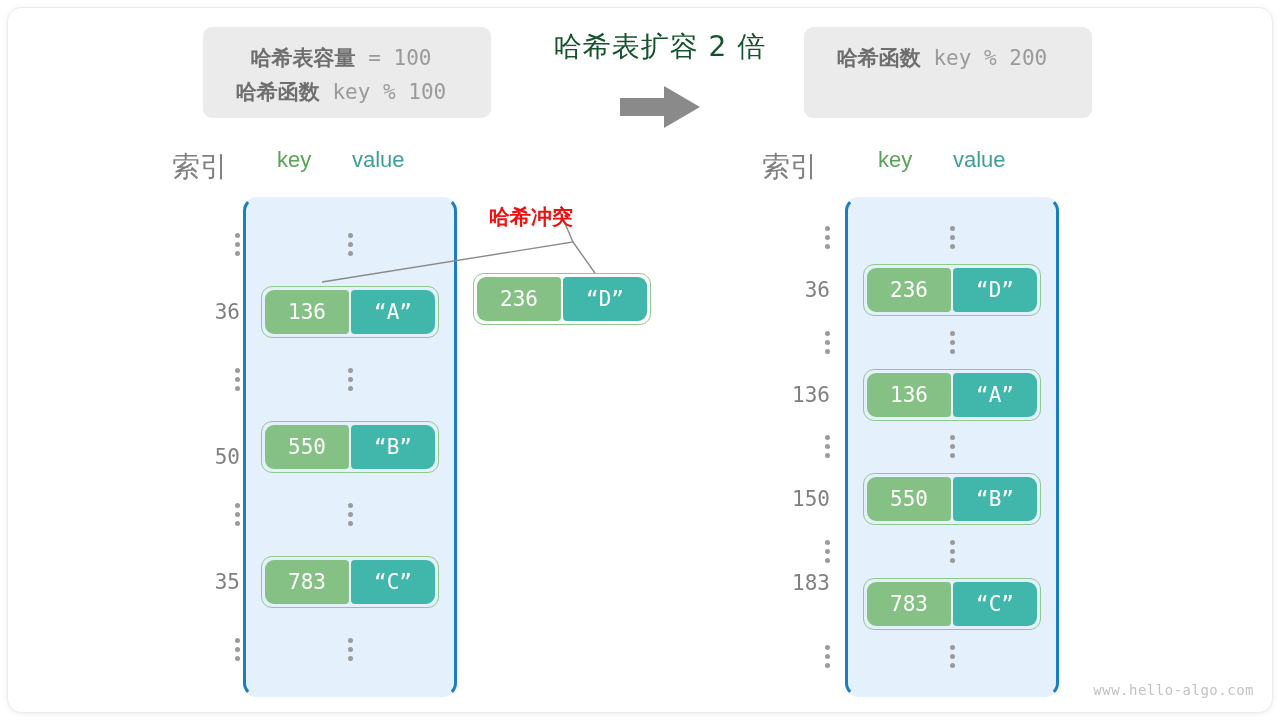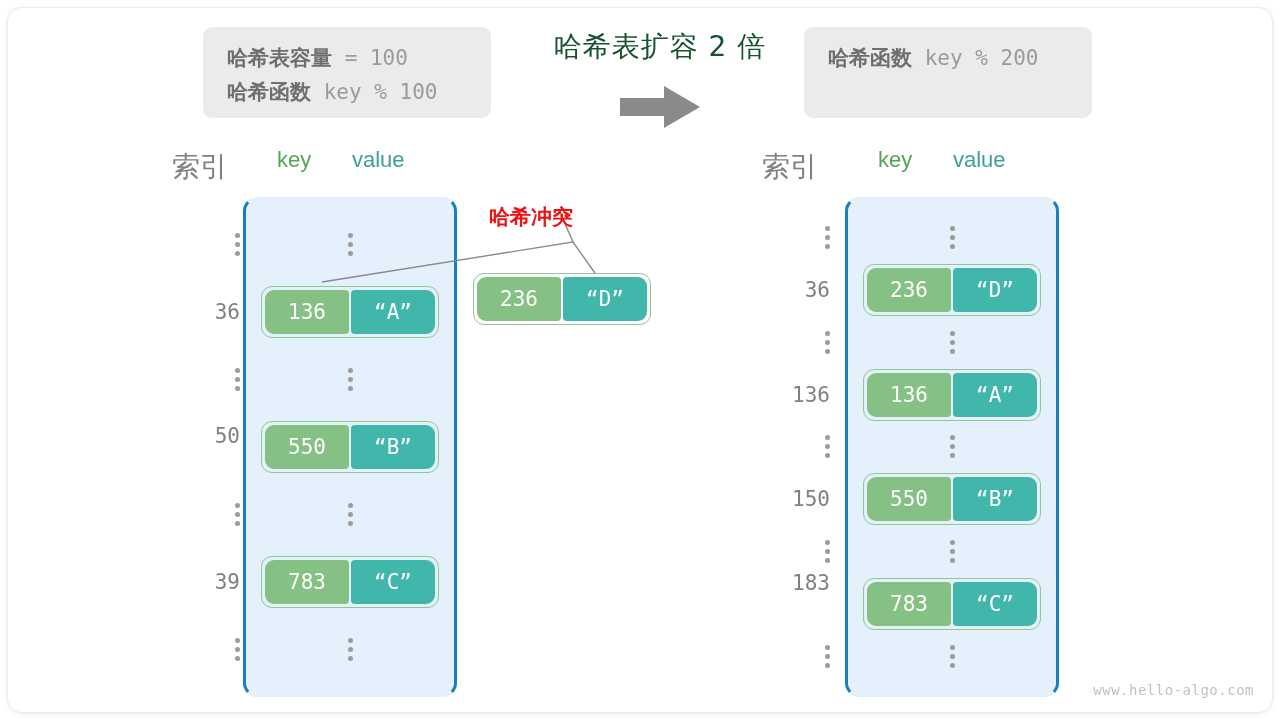--- a/index.html
+++ b/index.html
@@ -34,20 +34,21 @@
     box-shadow: 0 0 0 1px #ececec, 0 1px 6px rgba(0,0,0,0.10);
   }
 
   
   .info-box {
     position: absolute;
     background: #ebebeb;
     border-radius: 9px;
     padding: 14px 36px 16px 24px;
     box-sizing: border-box;
+    text-align: center;
   }
   .info-line {
     white-space: pre;
     font-size: 21px;
     line-height: 34px;
     color: #808080;
     font-family: "DejaVu Sans Mono", "Liberation Mono", monospace;
     font-weight: bold;
   }
   .info-line .cjk {
@@ -266,29 +267,29 @@
         </div>
       </div>
       <div class="index-cell" style="position: absolute; left: 0px; top: 81.4286px; width: 90px; height: 67.4286px;">36</div>
       <div class="index-cell" style="position: absolute; left: 0px; top: 148.857px; width: 90px; height: 67.4286px;">
         <div class="vdots">
           <i></i>
           <i></i>
           <i></i>
         </div>
       </div>
-      <div class="index-cell" style="position: absolute; left: 0px; top: 205px; width: 90px; height: 67.4286px;">50</div>
+      <div class="index-cell" style="position: absolute; left: 0px; top: 226px; width: 90px; height: 67.4286px;">50</div>
       <div class="index-cell" style="position: absolute; left: 0px; top: 283.714px; width: 90px; height: 67.4286px;">
         <div class="vdots">
           <i></i>
           <i></i>
           <i></i>
         </div>
       </div>
-      <div class="index-cell" style="position: absolute; left: 0px; top: 351.143px; width: 90px; height: 67.4286px;">39</div>
+      <div class="index-cell" style="position: absolute; left: 0px; top: 351.143px; width: 90px; height: 67.4286px;">35</div>
       <div class="index-cell" style="position: absolute; left: 0px; top: 418.571px; width: 90px; height: 67.4286px;">
         <div class="vdots">
           <i></i>
           <i></i>
           <i></i>
         </div>
       </div>
     </div>
   <div class="rows-col" id="rows-left" style="left: 243px; top: 197px; width: 214px; height: 500px;">
       <div class="row-slot" style="position: absolute; left: 0px; top: 14px; width: 214px; height: 67.4286px;">

